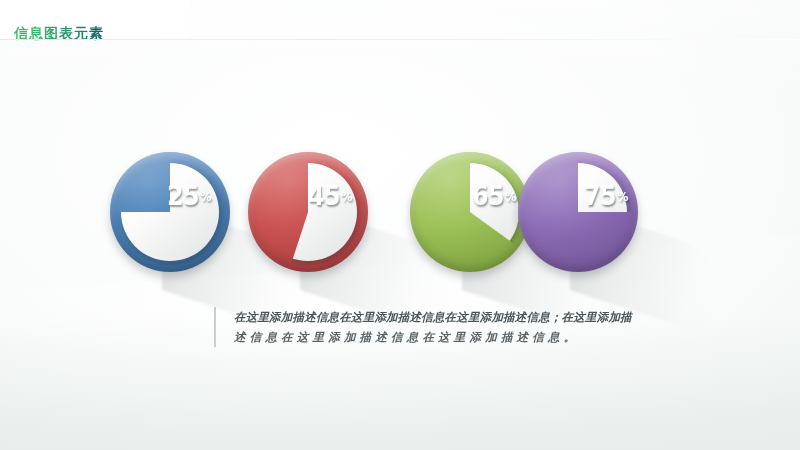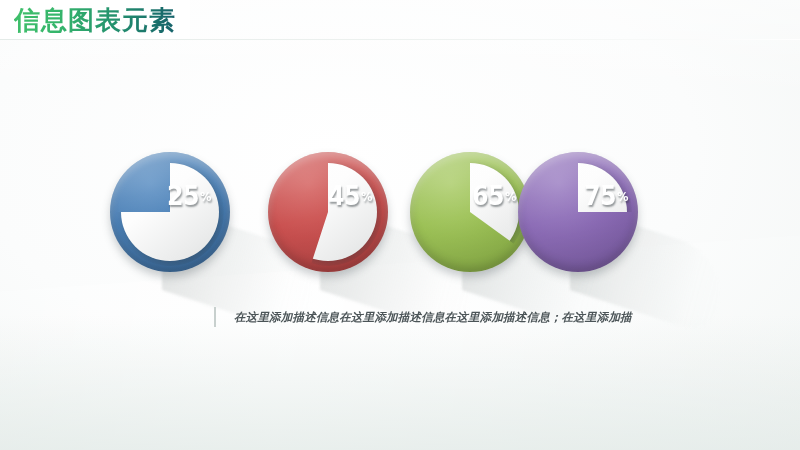--- a/index.html
+++ b/index.html
@@ -46,22 +46,22 @@
     left: 0;
     top: 0;
     width: 190px;
     height: 39px;
     background: #ffffff;
     border-bottom: 1px solid #e3e9e7;
   }
   .title-text {
     position: absolute;
     left: 14px;
-    top: 7px;
-    font-size: 26px;
+    top: 20px;
+    font-size: 14px;
     font-weight: bold;
     letter-spacing: 1px;
     line-height: 26px;
     background: linear-gradient(95deg, #3fbf6a 0%, #35b56b 28%, #24916e 62%, #15606a 100%);
     -webkit-background-clip: text;
     background-clip: text;
     color: transparent;
     -webkit-text-fill-color: transparent;
     white-space: nowrap;
   }
@@ -83,21 +83,21 @@
     height: 130px;
     padding-left: 36px;
   }
   .chart-item {
     position: absolute;
     top: 0;
     width: 120px;
     height: 120px;
   }
   .chart-item.i0 { left: 110px; }
-  .chart-item.i1 { left: 268px; }
+  .chart-item.i1 { left: 248px; }
   .chart-item.i2 { left: 410px; }
   .chart-item.i3 { left: 518px; }
 
   
   .long-shadow {
     position: absolute;
     left: 52px;
     top: 52px;
     width: 150px;
     height: 86px;
@@ -228,15 +228,16 @@
       <div class="long-shadow"></div>
       <div class="disc" style="background: radial-gradient(circle at 34% 26%, rgb(161, 134, 198) 0%, rgb(139, 107, 181) 46%, rgb(117, 87, 157) 100%);"></div>
       <div class="wedge" style="clip-path: polygon(50% 50%, 50% -5%, 51.35% -4.98%, 52.7% -4.93%, 54.05% -4.85%, 55.39% -4.74%, 56.73% -4.59%, 58.07% -4.4%, 59.4% -4.19%, 60.73% -3.94%, 62.05% -3.66%, 63.36% -3.35%, 64.67% -3.01%, 65.97% -2.63%, 67.25% -2.22%, 68.53% -1.78%, 69.79% -1.31%, 71.05% -0.81%, 72.29% -0.28%, 73.52% 0.28%, 74.73% 0.87%, 75.93% 1.49%, 77.11% 2.15%, 78.28% 2.82%, 79.42% 3.53%, 80.56% 4.27%, 81.67% 5.03%, 82.76% 5.82%, 83.84% 6.64%, 84.89% 7.48%, 85.92% 8.35%, 86.94% 9.25%, 87.92% 10.17%, 88.89% 11.11%, 89.83% 12.08%, 90.75% 13.06%, 91.65% 14.08%, 92.52% 15.11%, 93.36% 16.16%, 94.18% 17.24%, 94.97% 18.33%, 95.73% 19.44%, 96.47% 20.58%, 97.18% 21.72%, 97.85% 22.89%, 98.51% 24.07%, 99.13% 25.27%, 99.72% 26.48%, 100.28% 27.71%, 100.81% 28.95%, 101.31% 30.21%, 101.78% 31.47%, 102.22% 32.75%, 102.63% 34.03%, 103.01% 35.33%, 103.35% 36.64%, 103.66% 37.95%, 103.94% 39.27%, 104.19% 40.6%, 104.4% 41.93%, 104.59% 43.27%, 104.74% 44.61%, 104.85% 45.95%, 104.93% 47.3%, 104.98% 48.65%, 105% 50%);"></div>
       <div class="pct"><span>75</span><span class="sym">%</span></div>
     </div>
 
   </div>
 
   <div class="desc">
     <div class="desc-line l1">在这里添加描述信息在这里添加描述信息在这里添加描述信息；在这里添加描</div>
+    <div class="desc-line l2">述信息在这里添加描述信息在这里添加描述信息。</div>
   </div>
 
 </div>
 
 </body></html>

